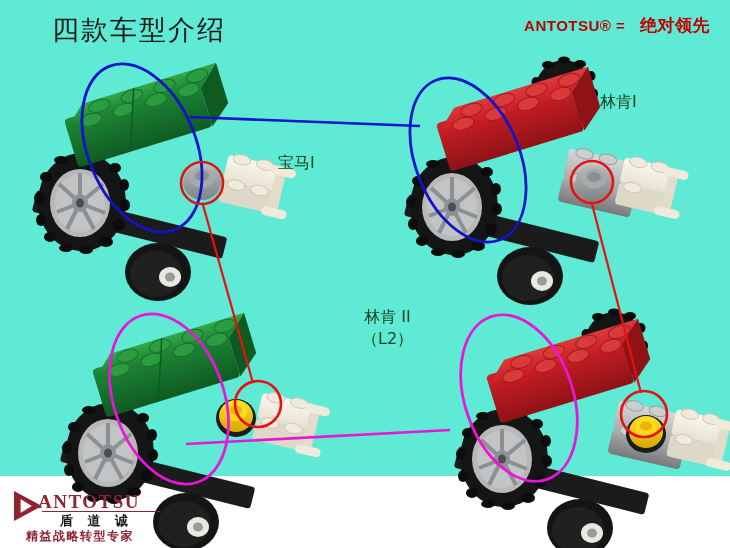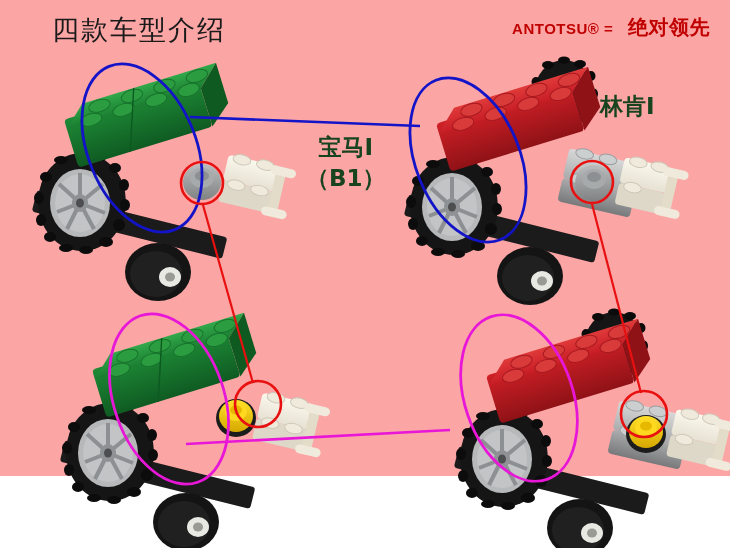--- a/index.html
+++ b/index.html
@@ -1,37 +1,37 @@
 <!DOCTYPE html>
 <html><head>
 <meta charset="utf-8">
 <style>
   html,body{margin:0;padding:0;background:#fff;}
   body{width:730px;height:548px;overflow:hidden;
        font-family:"Liberation Sans","DejaVu Sans",sans-serif;}
-  #stage{position:relative;width:730px;height:476px;background:#fca5a5;}
+  #stage{position:relative;width:730px;height:476px;background:#5eead4;}
 
   
   .title{
     position:absolute;left:52px;top:12px;
     font-size:27px;color:#1a1a1a;letter-spacing:2px;
     font-family:"DejaVu Sans","Liberation Sans",sans-serif;
     white-space:nowrap;
   }
   .brand{
     position:absolute;right:20px;top:14px;
     font-size:15px;font-weight:bold;color:#c00000;
     letter-spacing:.5px;white-space:nowrap;
   }
   .brand .eq{font-weight:bold;}
-  .brand .cn{margin-left:10px;font-size:20px;}
+  .brand .cn{margin-left:10px;font-size:17px;}
 
   .carlabel{
-    position:absolute;color:#17431f;font-weight:bold;
-    font-size:23px;line-height:1.35;text-align:center;
+    position:absolute;color:#17431f;font-weight:normal;
+    font-size:16px;line-height:1.35;text-align:center;
     font-family:"DejaVu Sans","Liberation Sans",sans-serif;
     white-space:nowrap;
   }
   .carlabel .l2{display:block;}
 
   
   .logo{position:absolute;left:12px;top:487px;width:150px;height:56px;}
   .logo .dmark{position:absolute;left:0;top:2px;width:34px;height:34px;}
   .logo .word{
     position:absolute;left:26px;top:4px;
@@ -378,25 +378,39 @@
   </svg>
 
   <div class="title">四款车型介绍</div>
 
   <div class="brand">
     <span>ANTOTSU®</span>
     <span class="eq">=</span>
     <span class="cn">绝对领先</span>
   </div>
 
-  <div class="carlabel" style="left:278px;top:132px;margin-left:28px;">
+  <div class="carlabel" style="left:278px;top:152px;">
     <span>宝马I</span>
-    <span class="l2">（B1）</span>
   </div>
 
   <div class="carlabel" style="left:600px;top:91px;">
     <span>林肯I</span>
   </div>
 
 
-
+  <div class="carlabel" style="left:362px;top:306px;">
+    <span>林肯 II</span>
+    <span class="l2">（L2）</span>
+  </div>
+
+  <div class="logo">
+    <svg class="dmark" viewBox="0 0 34 34">
+      <path d="M2 2 L30 17 L2 32 Z" fill="#8f2433"></path>
+      <path d="M8 9 L21 17 L8 25 Z" fill="#ffffff"></path>
+      <path d="M8 9 L21 17 L8 25 Z" fill="none" stroke="#8f2433" stroke-width="1.2"></path>
+    </svg>
+    <div class="word">ANTOTSU</div>
+    <div class="rule"></div>
+    <div class="cnword">盾 道 诚</div>
+    <div class="tag">精益战略转型专家</div>
+  </div>
 
 </div>
 
 </body></html>

